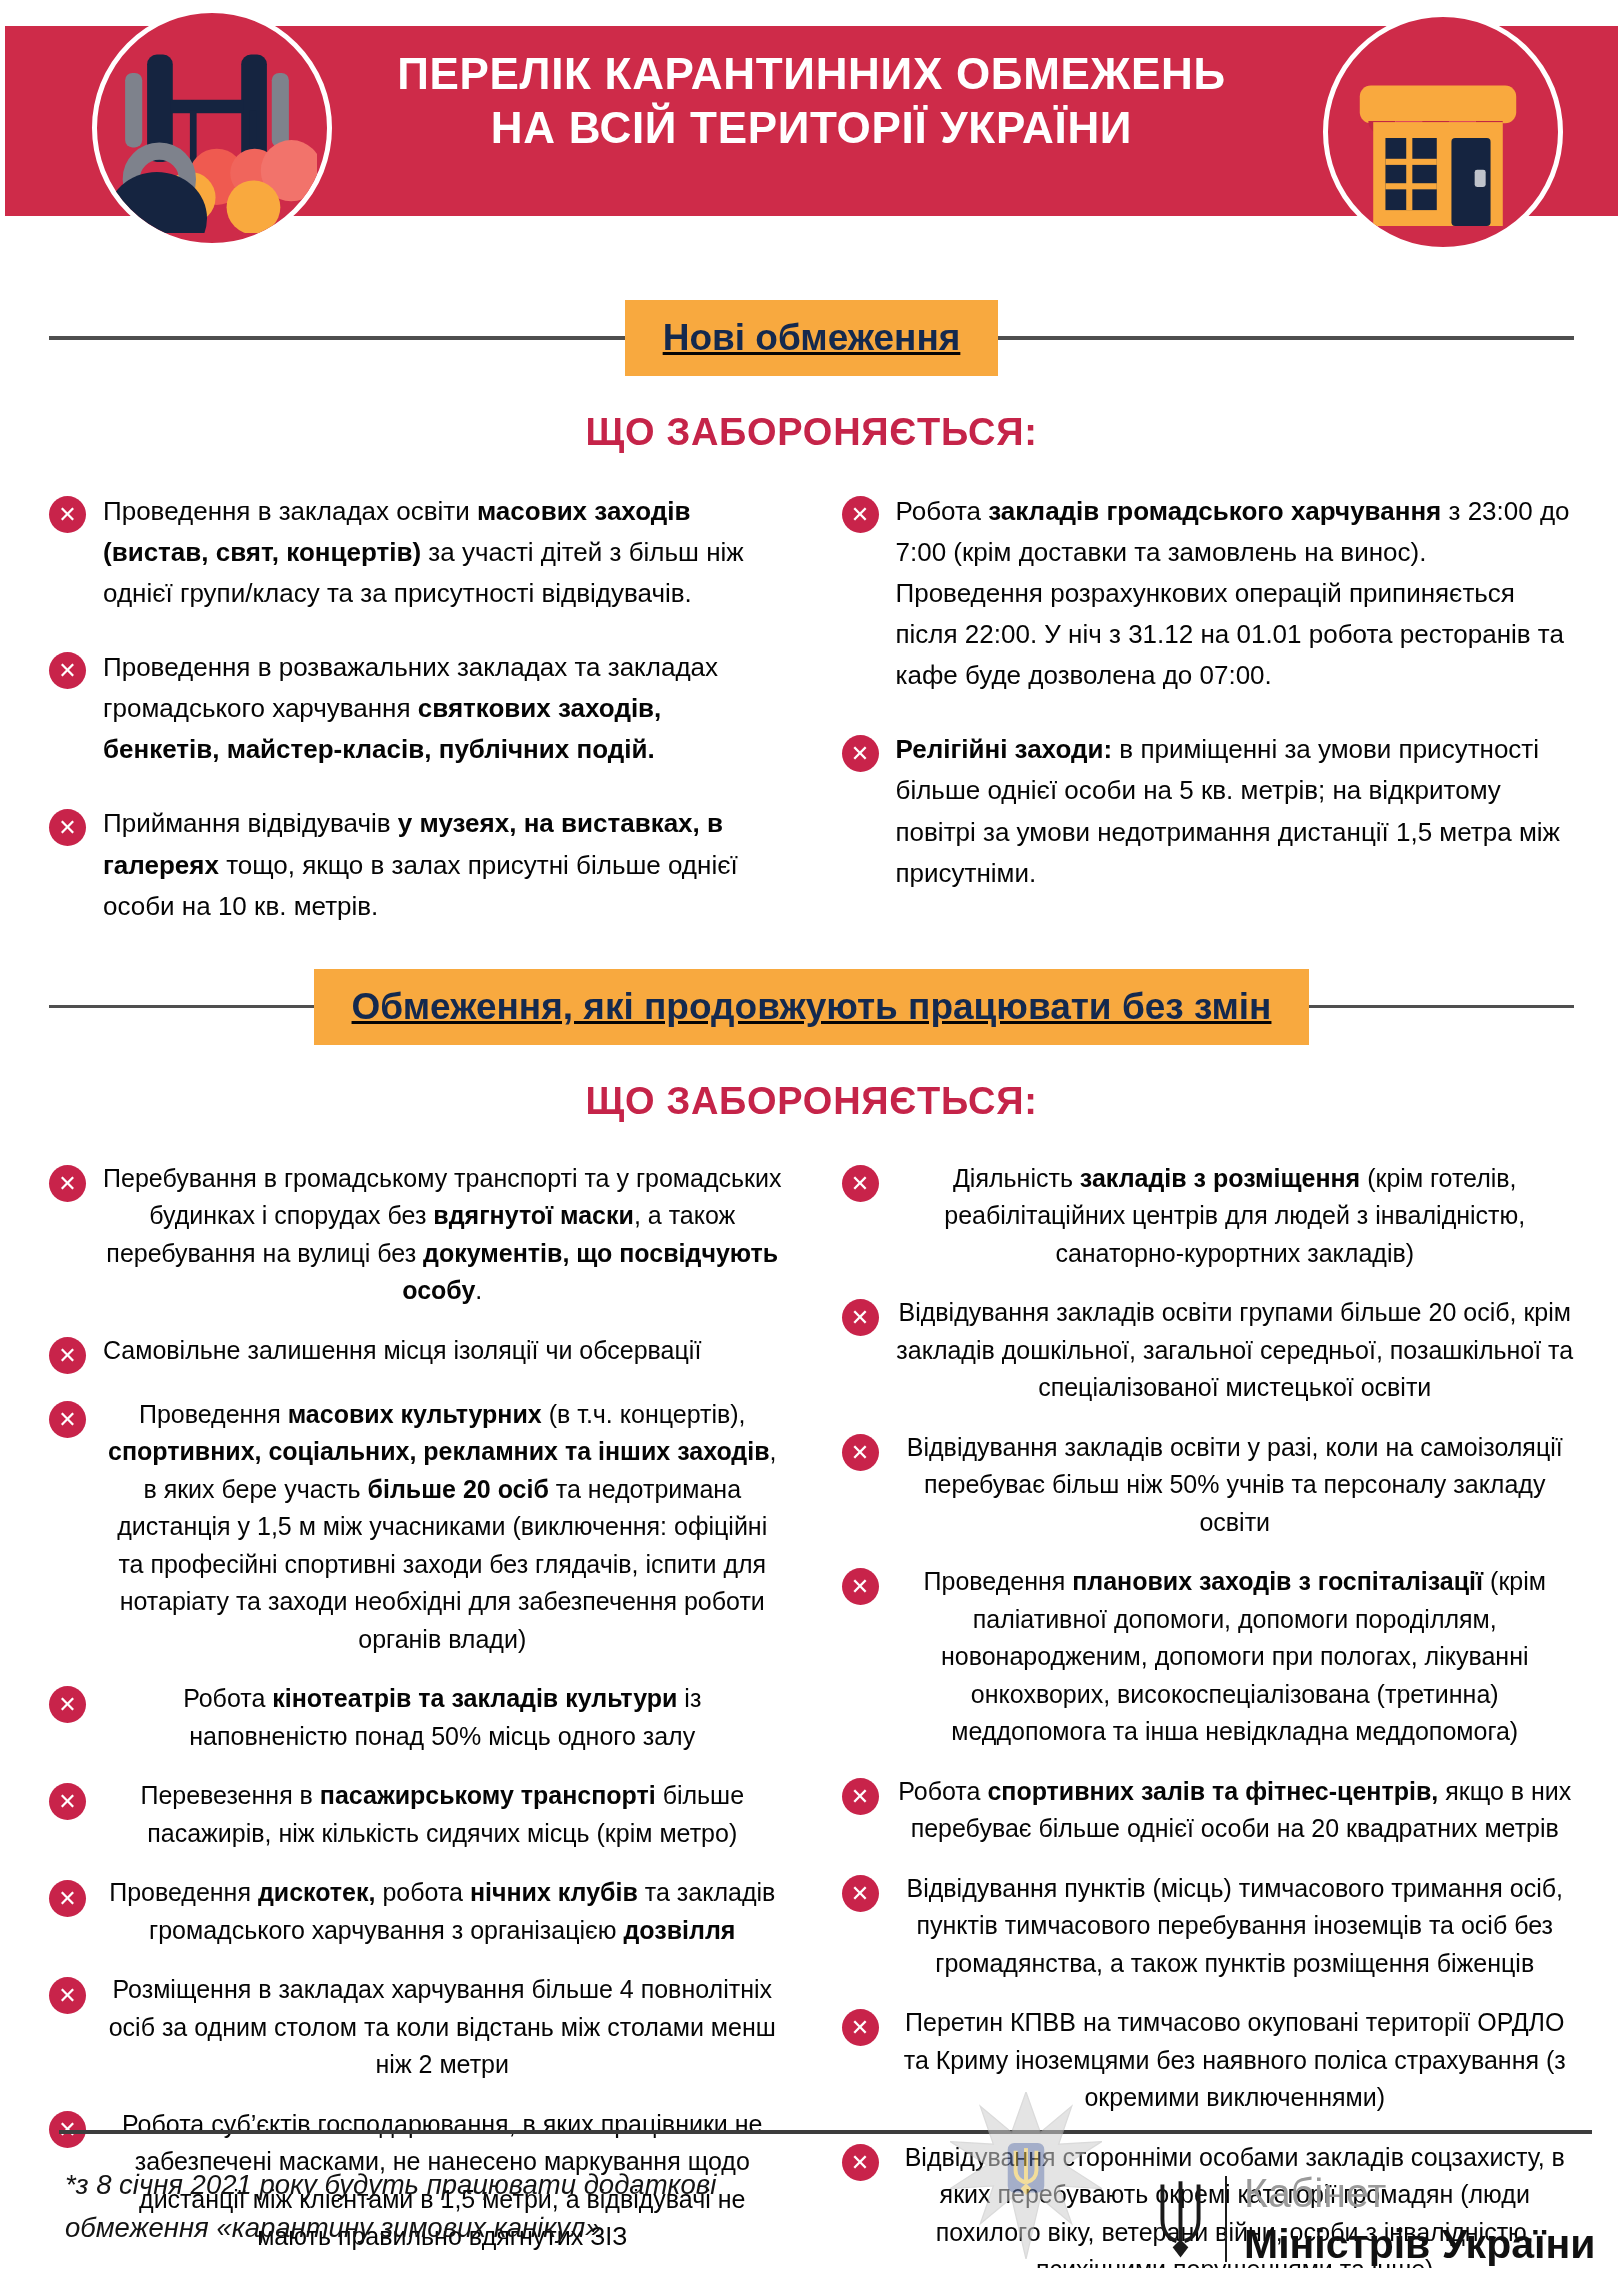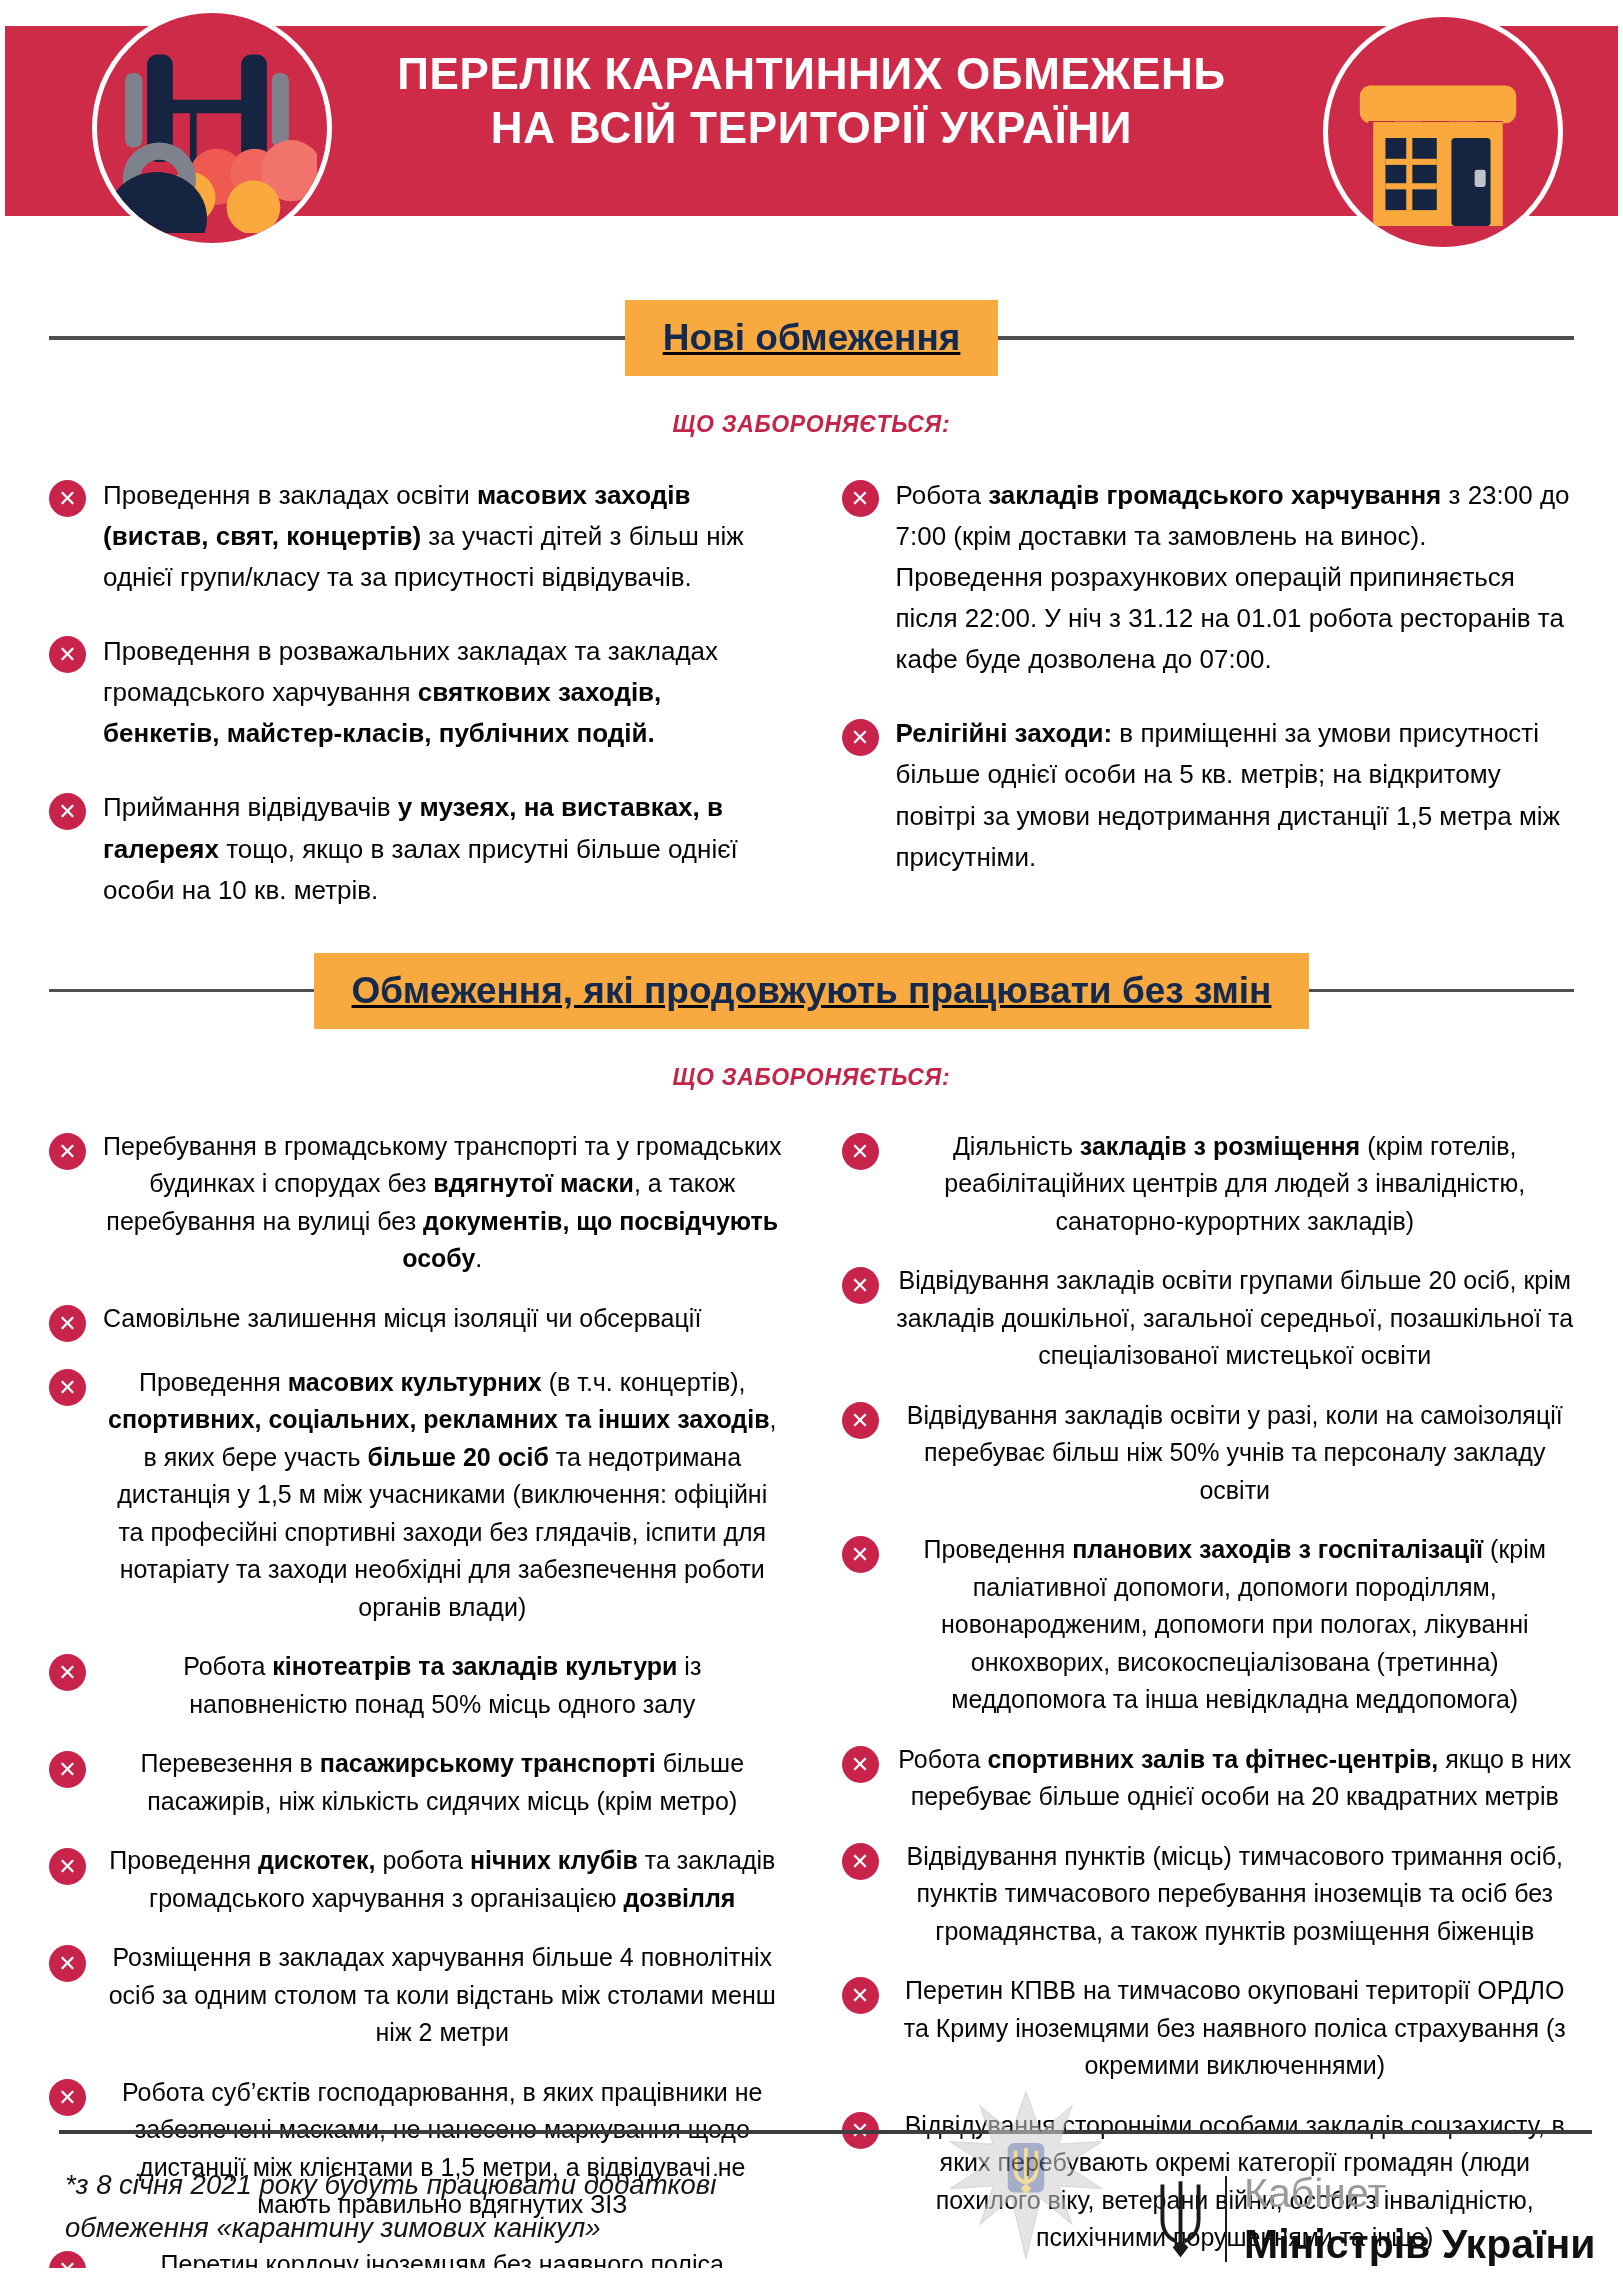--- a/index.html
+++ b/index.html
@@ -16,22 +16,22 @@
   .hcircle.right{left:1323px;top:11.8px;}
   .titles{position:absolute;left:340px;right:340px;top:47px;text-align:center;color:#ffffff;}
   .t1{font-size:44px;font-weight:700;line-height:1.22;letter-spacing:0.7px;}
   .t2{font-size:34px;font-weight:400;letter-spacing:2px;margin-top:14.4px;}
 
   
   .badge-row{display:flex;align-items:center;margin:38px 49px 0 49px;text-decoration:underline;}
   .rule{flex:1;height:3.3px;background:#4f4f4f;}
   .badge{background:#F8A93F;color:#14294E;font-weight:700;font-size:37px;
          padding:17px 38px;white-space:nowrap;}
-  .prohibited{text-align:center;color:#C52449;font-size:23px;font-weight:700;
-              margin:35px 0 0 0;letter-spacing:0.7px;font-style:italic;}
+  .prohibited{text-align:center;color:#C52449;font-size:38px;font-weight:700;
+              margin:35px 0 0 0;letter-spacing:0.7px;}
 
   
   .cols{display:flex;gap:60px;margin:37px 49px 0 49px;}
   .col{flex:1;display:flex;flex-direction:column;}
   .s1 .col{gap:33px;}
   .s2 .col{gap:22px;}
   .item{display:flex;gap:17px;align-items:flex-start;}
   .xicon{flex:0 0 auto;width:37px;height:37px;border-radius:50%;background:#C8234A;
          color:#fff;display:flex;align-items:center;justify-content:center;
          font-family:"DejaVu Sans",sans-serif;font-size:22px;font-weight:700;margin-top:5.2px;}

